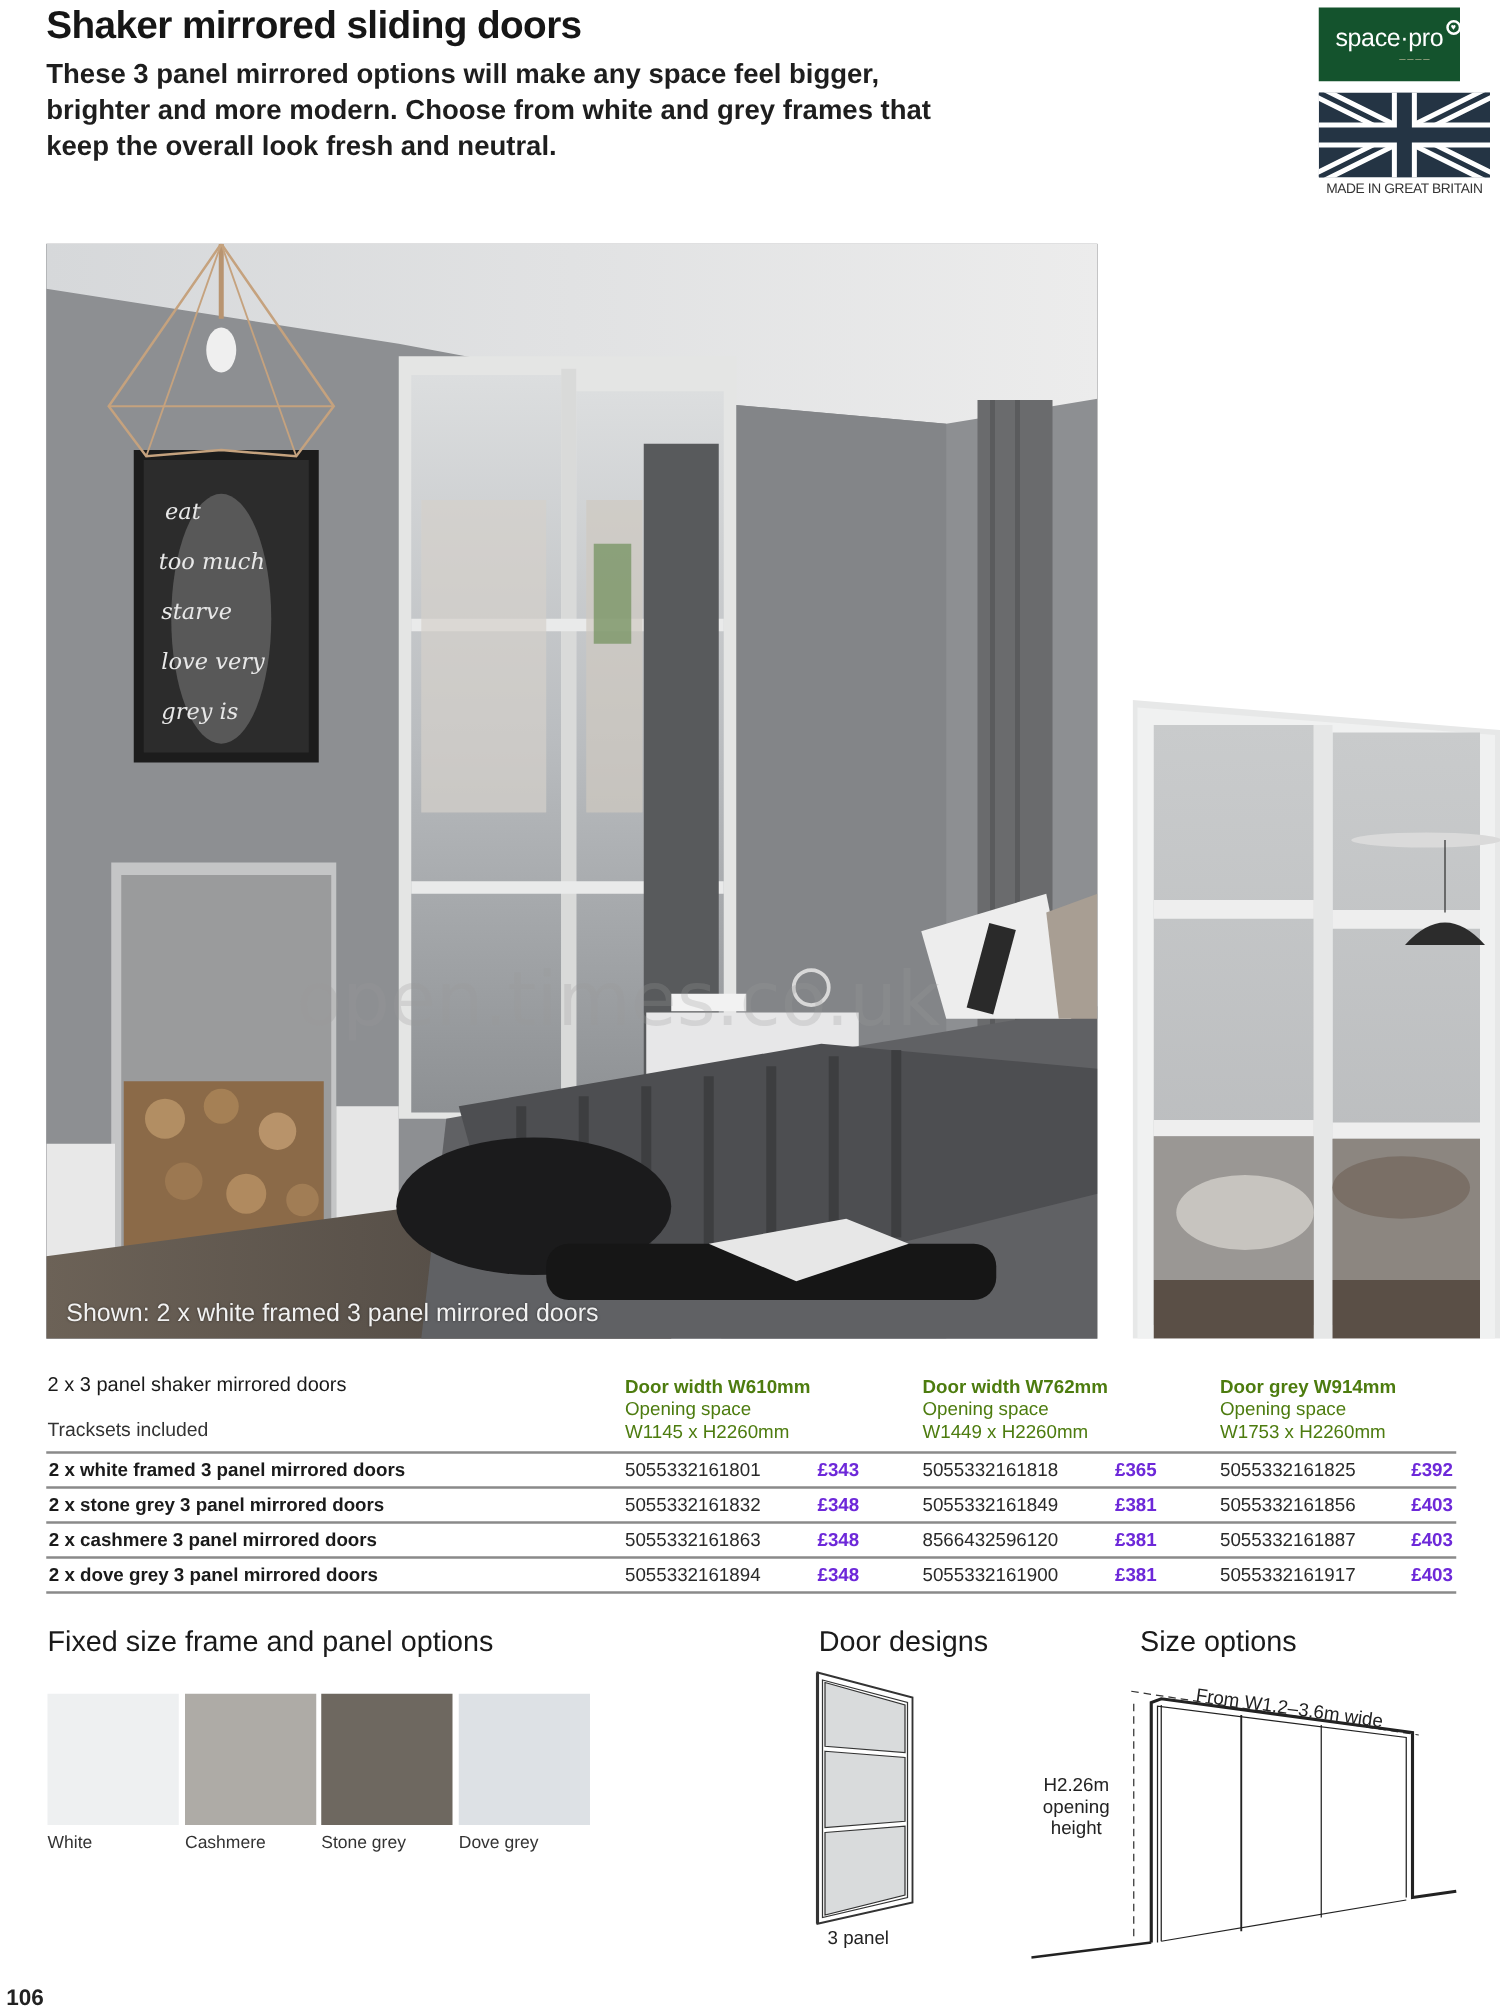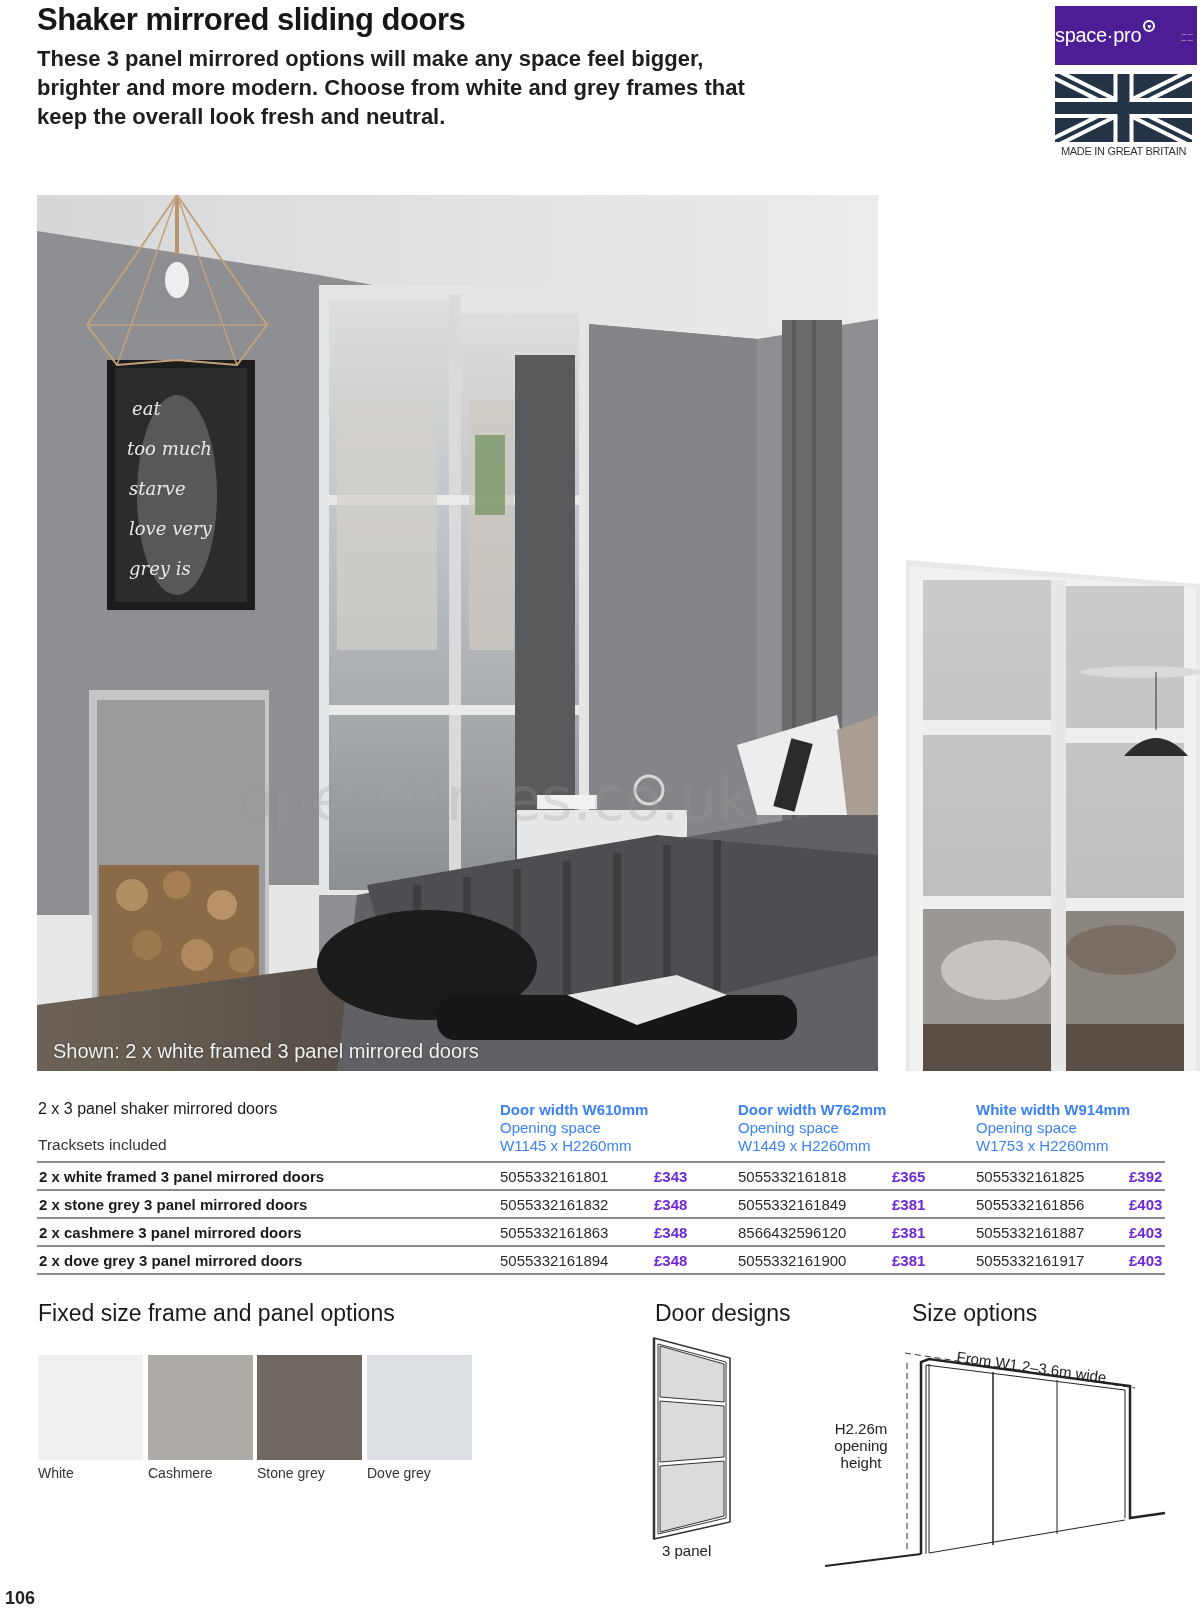--- a/index.html
+++ b/index.html
@@ -2,35 +2,35 @@
 <html><head>
 <meta charset="utf-8">
 <style>
   * { box-sizing: border-box; margin: 0; padding: 0; }
   html, body { width: 1200px; height: 1609px; background: #ffffff; overflow: hidden; }
   body { position: relative; font-family: "Liberation Sans", "DejaVu Sans", sans-serif; color: #1a1a1a; }
 
   .title { position: absolute; left: 37px; top: 2px; font-size: 31px; font-weight: bold; letter-spacing: -0.5px; color: #161616; }
   .intro { position: absolute; left: 37px; top: 44px; width: 720px; font-size: 22px; line-height: 29px; color: #1e1e1e; font-weight: bold; }
 
-  .brand { position: absolute; left: 1055px; top: 6px; width: 142px; height: 59px; background: #4c1d95; display: flex; align-items: center; justify-content: center; }
+  .brand { position: absolute; left: 1055px; top: 6px; width: 113px; height: 59px; background: #14532d; display: flex; flex-direction: column; align-items: center; justify-content: center; }
   .brand-name { color: #fff; font-size: 20px; letter-spacing: -0.3px; position: relative; }
   .brand-heart { position: absolute; right: -14px; top: -4px; width: 12px; height: 12px; border-radius: 50%; border: 2px solid #fff; font-size: 7px; color: #fff; display: flex; align-items: center; justify-content: center; }
   .brand-sub { color: #fde0c0; font-size: 5px; margin-top: 2px; margin-left: 40px; }
   .flag { position: absolute; left: 1055px; top: 74px; width: 137px; height: 68px; }
   .made-in { position: absolute; left: 1055px; top: 145px; width: 137px; font-size: 11px; color: #333; letter-spacing: -0.3px; text-align: center; }
 
   .hero { position: absolute; left: 37px; top: 195px; width: 841px; height: 876px; overflow: hidden; background: #8b8c8e; }
   .hero-caption { position: absolute; left: 16px; bottom: 8px; color: #f2f2f2; font-size: 20px; text-shadow: 0 0 2px rgba(0,0,0,0.5); }
 
   .door-photo { position: absolute; left: 906px; top: 560px; width: 294px; height: 511px; overflow: hidden; background: #fff; }
 
   .table-heading { position: absolute; left: 38px; top: 1100px; font-size: 16px; color: #1a1a1a; }
   .table-sub { position: absolute; left: 38px; top: 1136px; font-size: 15.5px; color: #333; }
-  .col-head { position: absolute; top: 1101px; font-size: 15px; line-height: 18px; color: #3b82f6; }
+  .col-head { position: absolute; top: 1101px; font-size: 15px; line-height: 18px; color: #4d7c0f; }
   .col-head b { display: block; font-weight: bold; }
   .rule { position: absolute; left: 37px; width: 1128px; height: 2px; background: #8a8a8a; }
   .row { position: absolute; left: 37px; width: 1128px; height: 26px; font-size: 15px; }
   .row .name { position: absolute; left: 2px; top: 4px; font-weight: bold; color: #1a1a1a; }
   .row .code { position: absolute; top: 4px; color: #2a2a2a; }
   .row .price { position: absolute; top: 4px; font-weight: bold; color: #6d28d9; }
 
   .section-h { position: absolute; top: 1300px; font-size: 23px; color: #1a1a1a; }
   .swatch { position: absolute; top: 1355px; width: 105px; height: 105px; }
   .swatch-label { position: absolute; top: 1465px; font-size: 14px; color: #333; }
@@ -204,21 +204,21 @@
   <b>Door width W610mm</b>
   <div>Opening space</div>
   <div>W1145 x H2260mm</div>
 </div>
 <div class="col-head" style="left:738px">
   <b>Door width W762mm</b>
   <div>Opening space</div>
   <div>W1449 x H2260mm</div>
 </div>
 <div class="col-head" style="left:976px">
-  <b>White width W914mm</b>
+  <b>Door grey W914mm</b>
   <div>Opening space</div>
   <div>W1753 x H2260mm</div>
 </div>
 
 <div class="rule" style="top:1161px"></div>
 <div class="row" style="top:1164px">
   <span class="name">2 x white framed 3 panel mirrored doors</span>
   <span class="code" style="left:463px">5055332161801</span>
   <span class="price" style="left:617px">£343</span>
   <span class="code" style="left:701px">5055332161818</span>

